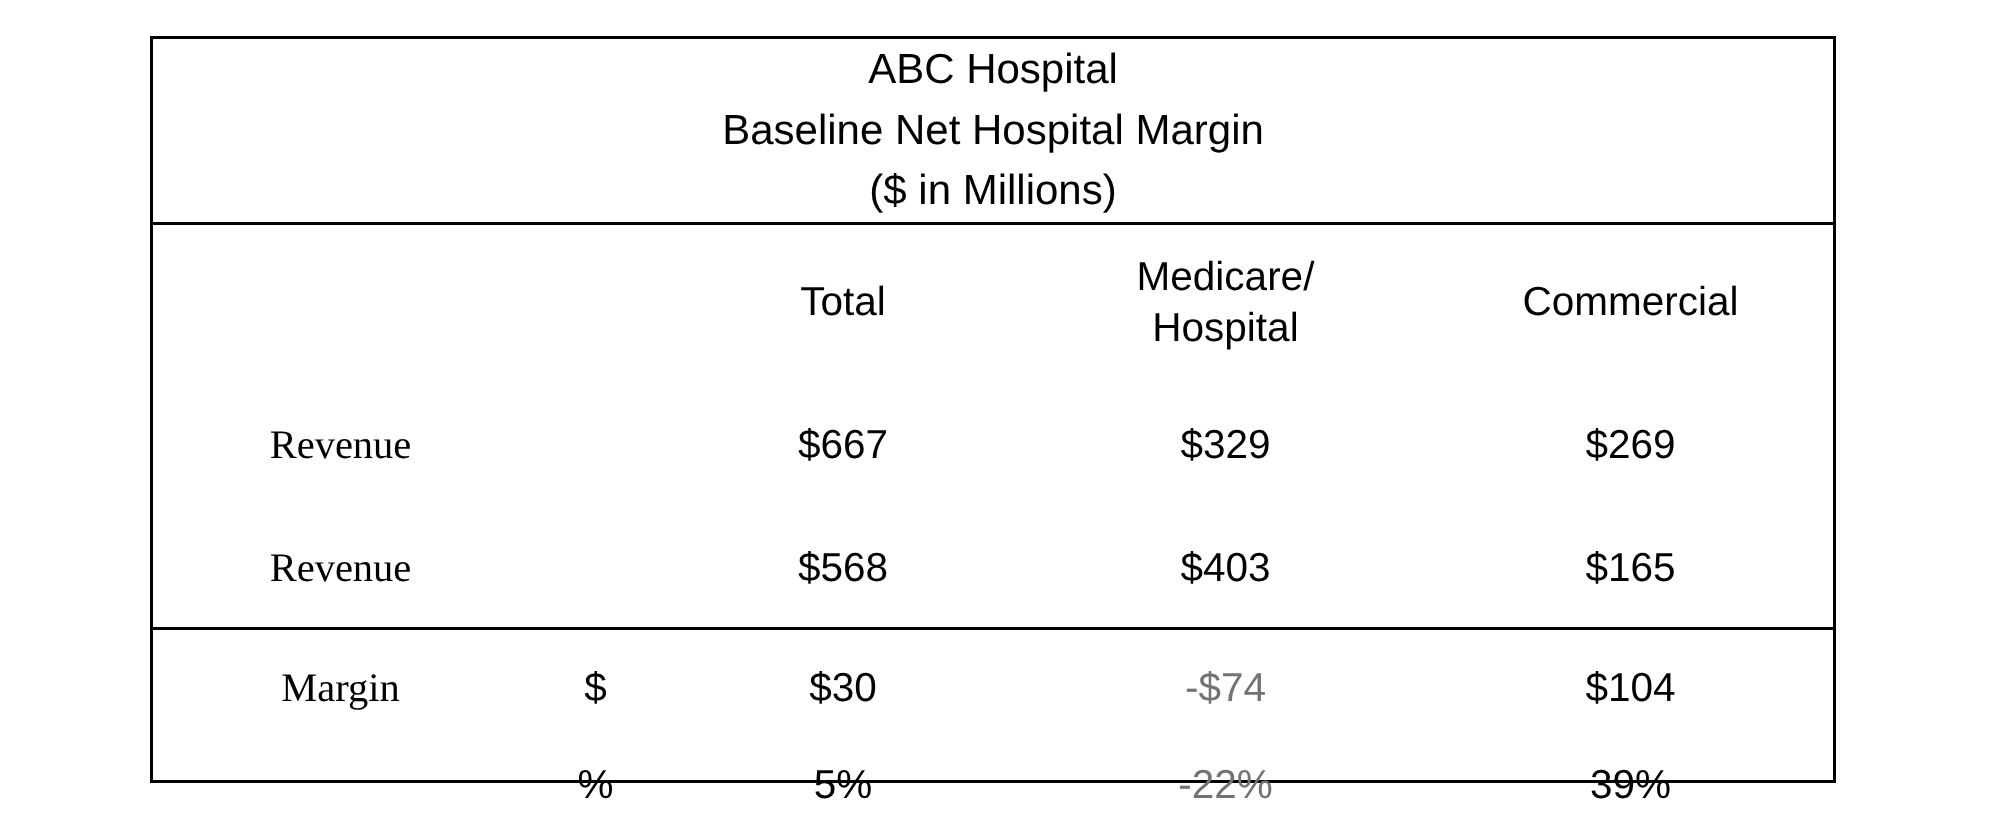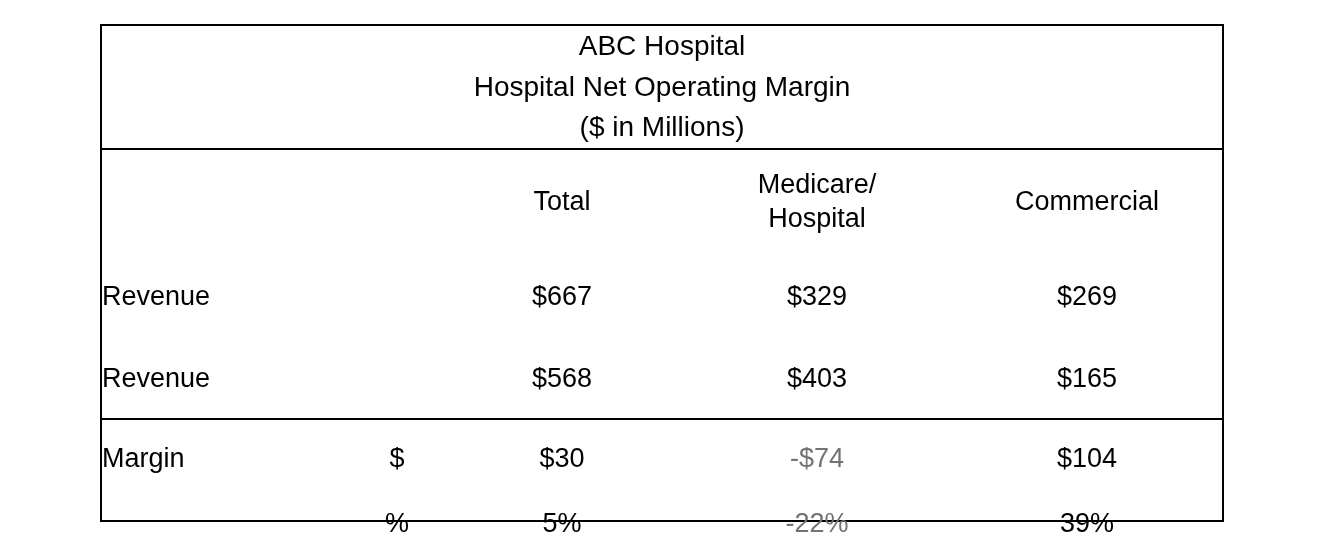--- a/index.html
+++ b/index.html
@@ -66,23 +66,24 @@
   }
   .hdr-row td { height: 104px; vertical-align: bottom; padding-bottom: 6px;}
   .hdr-two-line { display: block; line-height: 1.25; }
 
   .row-revenue td { height: 86px; }
   .row-expenses td { height: 78px; border-bottom: 2px solid #000000; }
   .row-margin-d td { height: 78px; padding-top: 18px; }
   .row-margin-p td { height: 52px; }
 
   .lbl {
-    text-align: left;
+    text-align: center;
     padding-left: 26px;
     font-size: 28px;
+    font-family: Liberation Serif, serif;
   }
   .unit {
     text-align: center;
     font-size: 28px;
   }
   .num {
     text-align: center;
     font-size: 28px;
   }
   .neg { color: #737373; }
@@ -97,21 +98,21 @@
         <col class="c-label">
         <col class="c-unit">
         <col class="c-total">
         <col class="c-mm">
         <col class="c-comm">
       </colgroup>
       <tbody>
         <tr>
           <td class="title-cell" colspan="5">
             <span class="title-line">ABC Hospital</span>
-            <span class="title-line">Hospital Net Operating Margin</span>
+            <span class="title-line">Baseline Net Hospital Margin</span>
             <span class="title-line">($ in Millions)</span>
           </td>
         </tr>
         <tr class="hdr-row">
           <td class="hdr"></td>
           <td class="hdr"></td>
           <td class="hdr">Total</td>
           <td class="hdr">
             <span class="hdr-two-line">Medicare/</span>
             <span class="hdr-two-line">Hospital</span>

